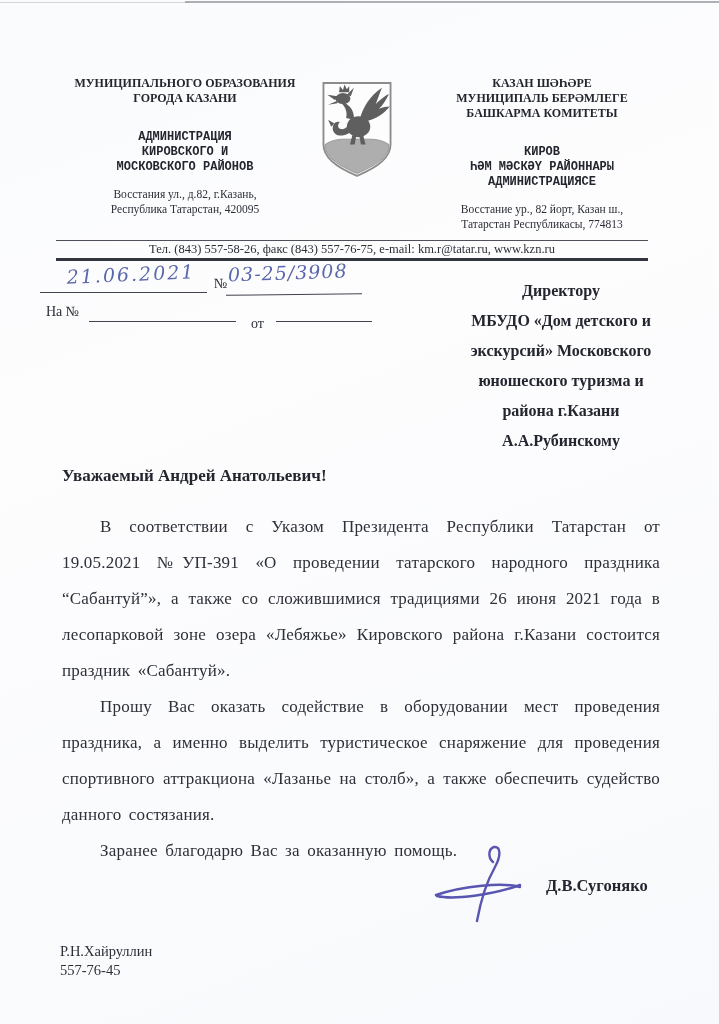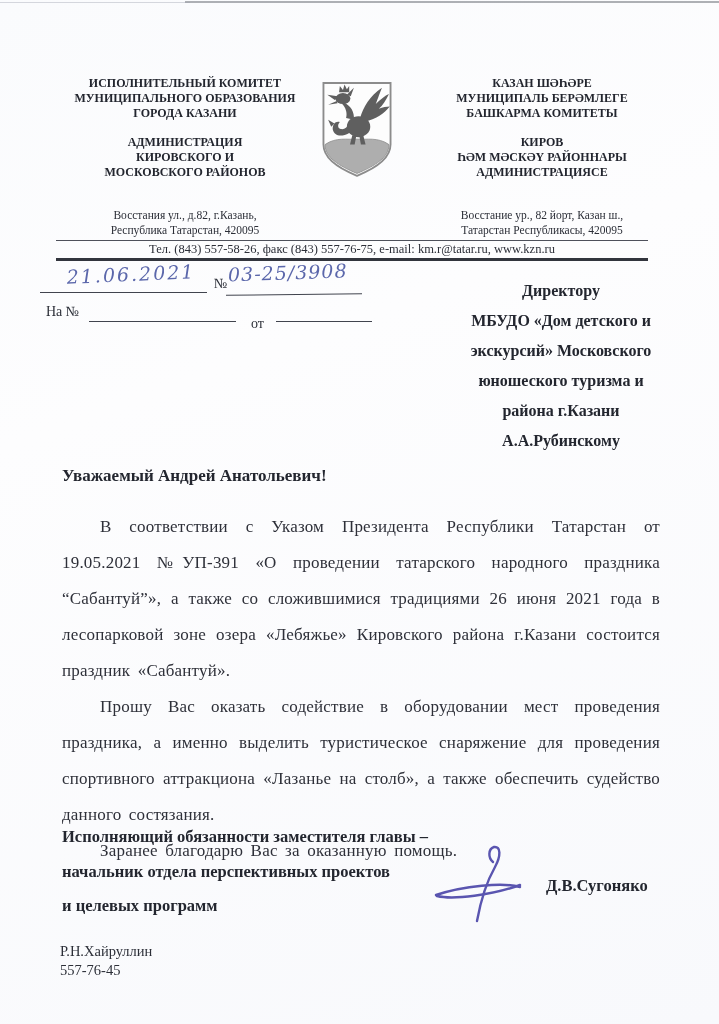--- a/index.html
+++ b/index.html
@@ -8,22 +8,22 @@
     background:linear-gradient(160deg,#fafbfd 0%,#fdfdfe 35%,#f8f9fc 100%);
     font-family:"Liberation Serif","DejaVu Serif",serif;color:#2e3039;
   }
   .scan-edge{position:absolute;top:1px;left:185px;right:0;height:2px;background:#6d7179;opacity:.55;}
   .scan-edge-left{position:absolute;top:2px;left:0;width:190px;height:1px;background:#9aa0ad;opacity:.4;}
 
   .org-block{position:absolute;top:76px;text-align:center;font-weight:bold;
              font-size:12px;line-height:15px;color:#23262f;}
   .org-left{left:40px;width:290px;}
   .org-right{left:397px;width:290px;}
-  .org-dept{margin-top:14px;}
-  .org-addr{margin-top:28px;font-weight:normal;font-size:11.5px;line-height:14.5px;color:#2b2e37;}
+  .org-dept{margin-top:24px;font-family:Liberation Mono, monospace;}
+  .org-addr{margin-top:12px;font-weight:normal;font-size:11.5px;line-height:14.5px;color:#2b2e37;}
 
   .emblem{position:absolute;left:318px;top:73px;width:78px;height:112px;}
   .emblem svg{display:block;width:100%;height:100%;}
 
   .rule-thin{position:absolute;left:56px;top:240px;width:592px;height:1px;background:#4e515b;}
   .contact-line{position:absolute;left:56px;top:242px;width:592px;text-align:center;
                 font-size:12.5px;color:#2c2f38;}
   .rule-thick{position:absolute;left:56px;top:258px;width:592px;height:2.5px;background:#32353d;}
 
   .handwriting{position:absolute;font-family:"DejaVu Serif",serif;font-style:italic;color:#5b67ab;}
@@ -58,21 +58,20 @@
   .footer{position:absolute;left:60px;top:942px;font-size:14.5px;line-height:19px;color:#2c2f38;}
 </style>
 </head>
 <body>
 
 <div class="page">
   <div class="scan-edge"></div>
   <div class="scan-edge-left"></div>
 
   <div class="org-block org-left">
-    <div>ИСПОЛНИТЕЛЬНЫЙ КОМИТЕТ</div>
     <div>МУНИЦИПАЛЬНОГО ОБРАЗОВАНИЯ</div>
     <div>ГОРОДА КАЗАНИ</div>
     <div class="org-dept">
       <div>АДМИНИСТРАЦИЯ</div>
       <div>КИРОВСКОГО И</div>
       <div>МОСКОВСКОГО РАЙОНОВ</div>
     </div>
     <div class="org-addr">
       <div>Восстания ул., д.82, г.Казань,</div>
       <div>Республика Татарстан, 420095</div>
@@ -104,21 +103,21 @@
     <div>КАЗАН ШӘҺӘРЕ</div>
     <div>МУНИЦИПАЛЬ БЕРӘМЛЕГЕ</div>
     <div>БАШКАРМА КОМИТЕТЫ</div>
     <div class="org-dept">
       <div>КИРОВ</div>
       <div>ҺӘМ МӘСКӘҮ РАЙОННАРЫ</div>
       <div>АДМИНИСТРАЦИЯСЕ</div>
     </div>
     <div class="org-addr">
       <div>Восстание ур., 82 йорт, Казан ш.,</div>
-      <div>Татарстан Республикасы, 420095</div>
+      <div>Татарстан Республикасы, 774813</div>
     </div>
   </div>
 
   <div class="rule-thin"></div>
   <div class="contact-line">Тел. (843) 557-58-26, факс (843) 557-76-75, e-mail: km.r@tatar.ru, www.kzn.ru</div>
   <div class="rule-thick"></div>
 
   <div class="handwriting hand-date">21.06.2021</div>
   <div class="u-line ul-date"></div>
   <div class="lbl lbl-num">№</div>
@@ -139,25 +138,20 @@
   </div>
 
   <div class="salutation">Уважаемый Андрей Анатольевич!</div>
 
   <div class="body-text">
     <p>В соответствии с Указом Президента Республики Татарстан от 19.05.2021 №УП-391 «О проведении татарского народного праздника “Сабантуй”», а также со сложившимися традициями 26 июня 2021 года в лесопарковой зоне озера «Лебяжье» Кировского района г.Казани состоится праздник «Сабантуй».</p>
     <p>Прошу Вас оказать содействие в оборудовании мест проведения праздника, а именно выделить туристическое снаряжение для проведения спортивного аттракциона «Лазанье на столб», а также обеспечить судейство данного состязания.</p>
     <p>Заранее благодарю Вас за оказанную помощь.</p>
   </div>
 
-  <div class="sign-block">
-    <div>Исполняющий обязанности заместителя главы –</div>
-    <div>начальник отдела перспективных проектов</div>
-    <div>и целевых программ</div>
-  </div>
   <div class="signature-svg">
     <svg viewBox="0 0 92 82" xmlns="http://www.w3.org/2000/svg" fill="none" stroke="#5a55b0" stroke-width="2.4" stroke-linecap="round">
       <path d="M44,78 C48,56 54,38 62,24 C68,13 68,3 61,4 C55,6 55,15 60,19"></path>
       <path d="M3,52 C30,43 70,39 87,44"></path>
       <path d="M87,42 C60,52 20,57 4,53"></path>
     </svg>
   </div>
   <div class="sign-name">Д.В.Сугоняко</div>
 
   <div class="footer">

